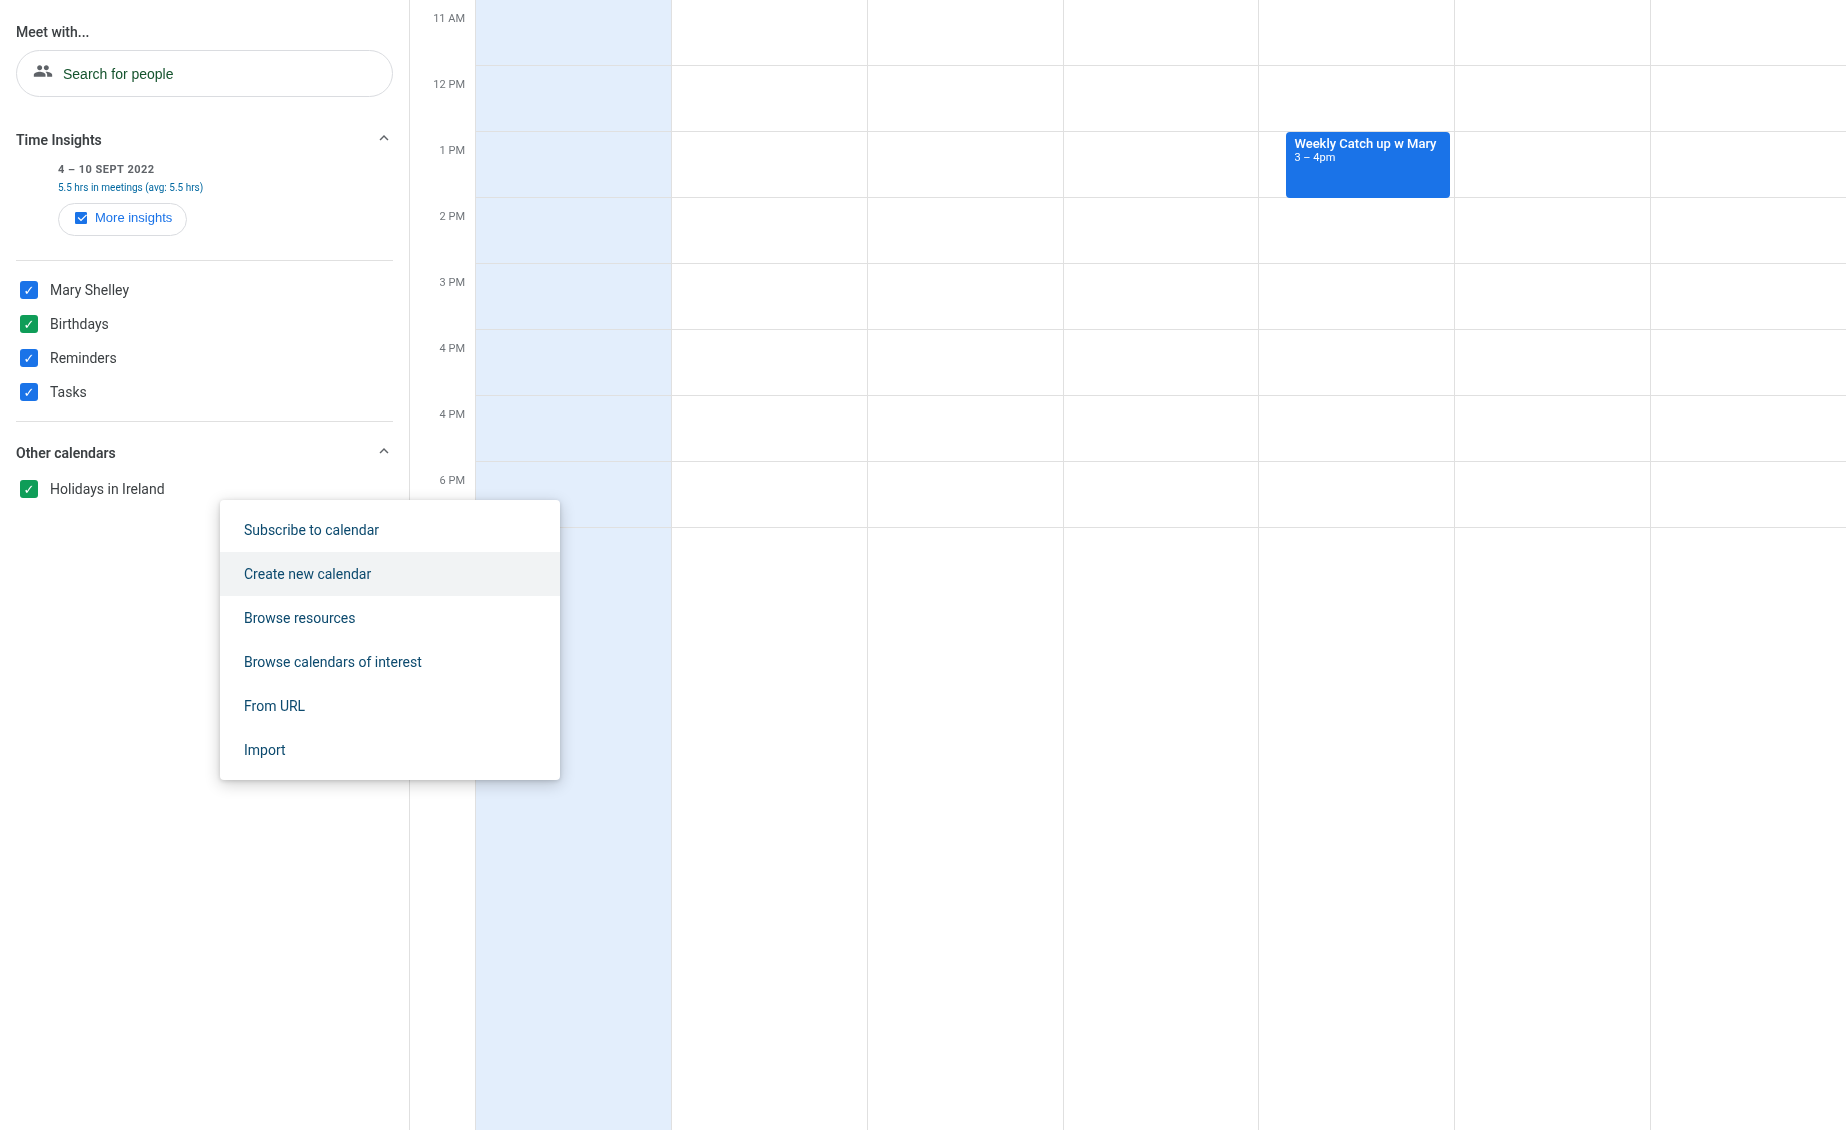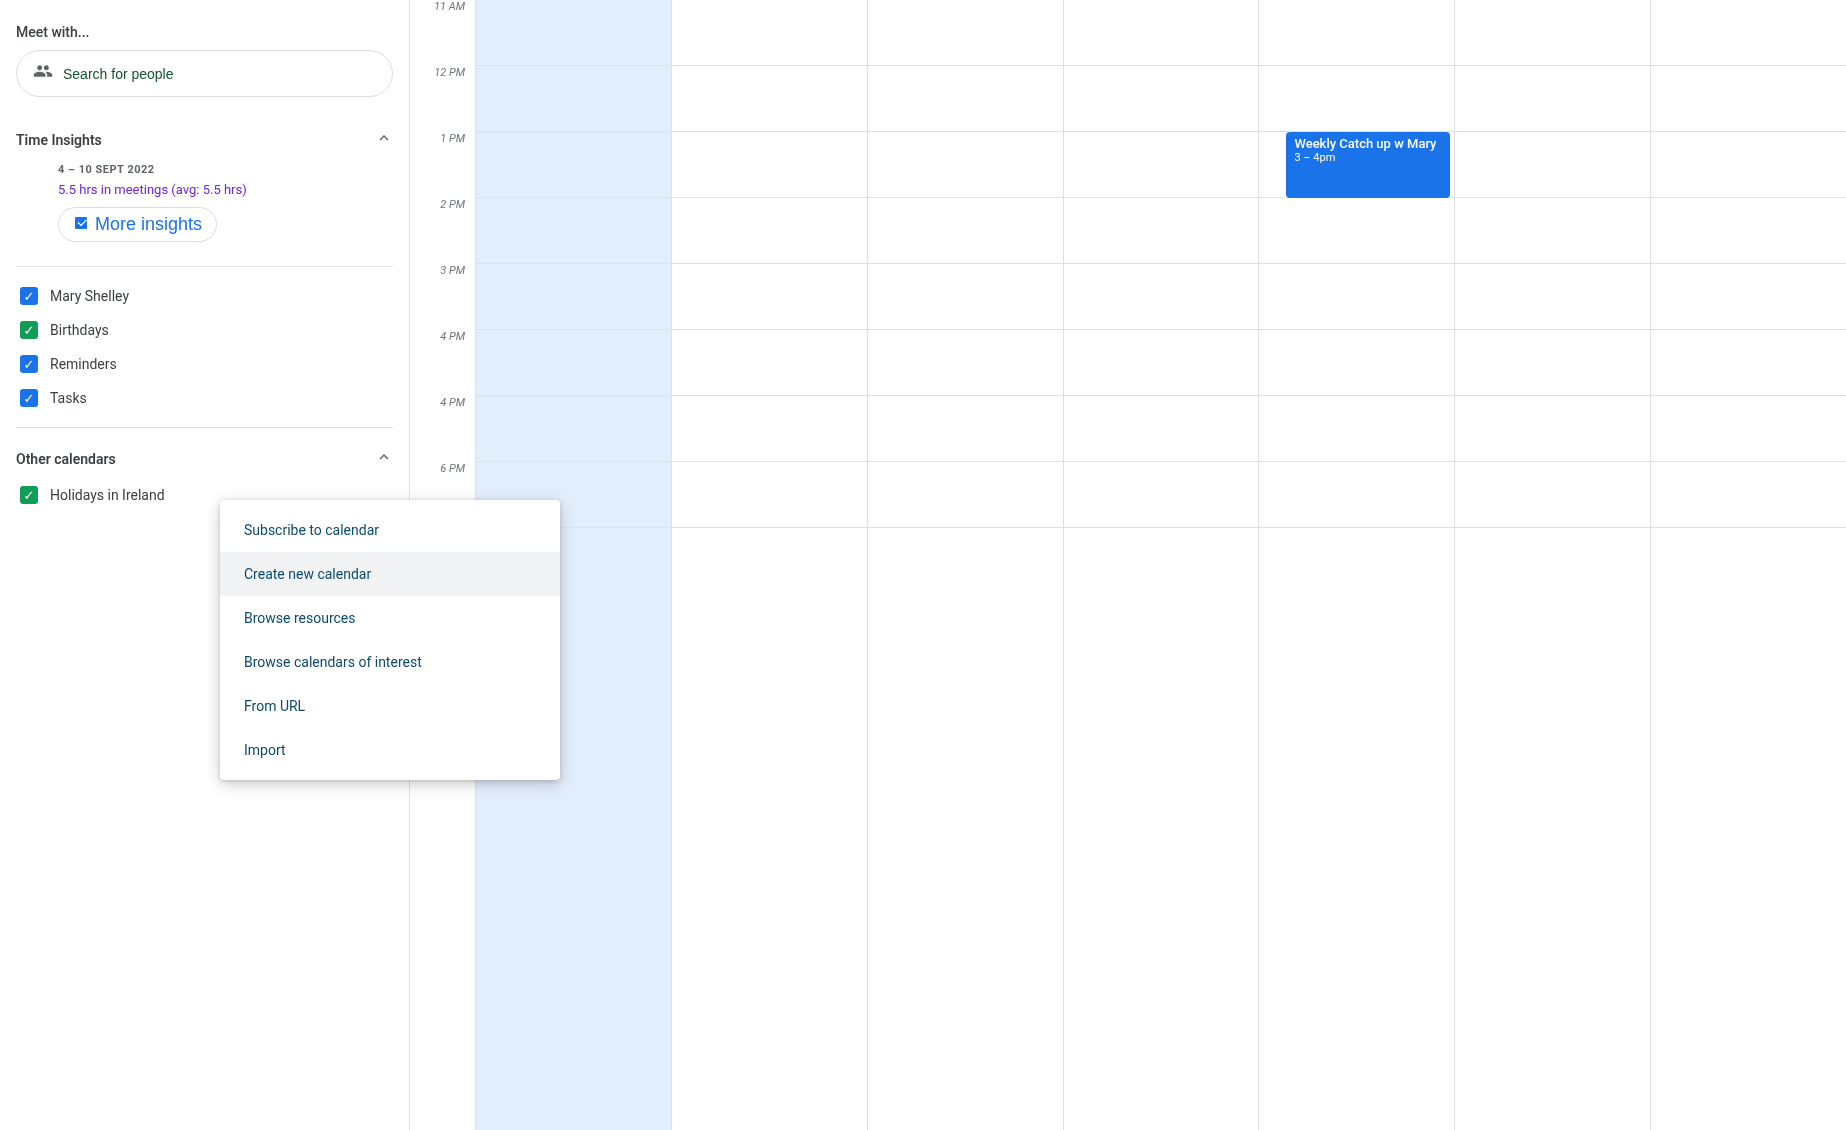--- a/index.html
+++ b/index.html
@@ -76,34 +76,34 @@
     }
     .date-range {
       font-size: 11px;
       font-weight: 700;
       color: #5f6368;
       letter-spacing: 0.5px;
       margin-bottom: 6px;
       text-transform: uppercase;
     }
     .meeting-hours {
-      font-size: 13px;
-      color: #6d28d9;
+      font-size: 10px;
+      color: #0369a1;
       margin-bottom: 10px;
     }
     .more-insights-btn {
       display: flex;
-      align-items: center;
+      align-items: flex-start;
       gap: 6px;
       border: 1px solid #dadce0;
       border-radius: 20px;
       padding: 6px 14px;
       background: #fff;
       cursor: pointer;
-      font-size: 18px;
+      font-size: 13px;
       color: #1a73e8;
       font-weight: 500;
     }
     .insights-icon {
       font-size: 14px;
     }
 
     
     .calendars-section {
       padding: 8px 0;
@@ -177,22 +177,21 @@
       overflow: hidden;
     }
     .time-grid {
       flex: 1;
       display: flex;
       overflow: hidden;
     }
     .time-labels {
       width: 65px;
       flex-shrink: 0;
-      padding-top: 0;
-      font-style: italic;
+      padding-top: 12px;
     }
     .time-label {
       height: 66px;
       display: flex;
       align-items: flex-start;
       justify-content: flex-end;
       padding-right: 10px;
       font-size: 11px;
       color: #70757a;
     }

